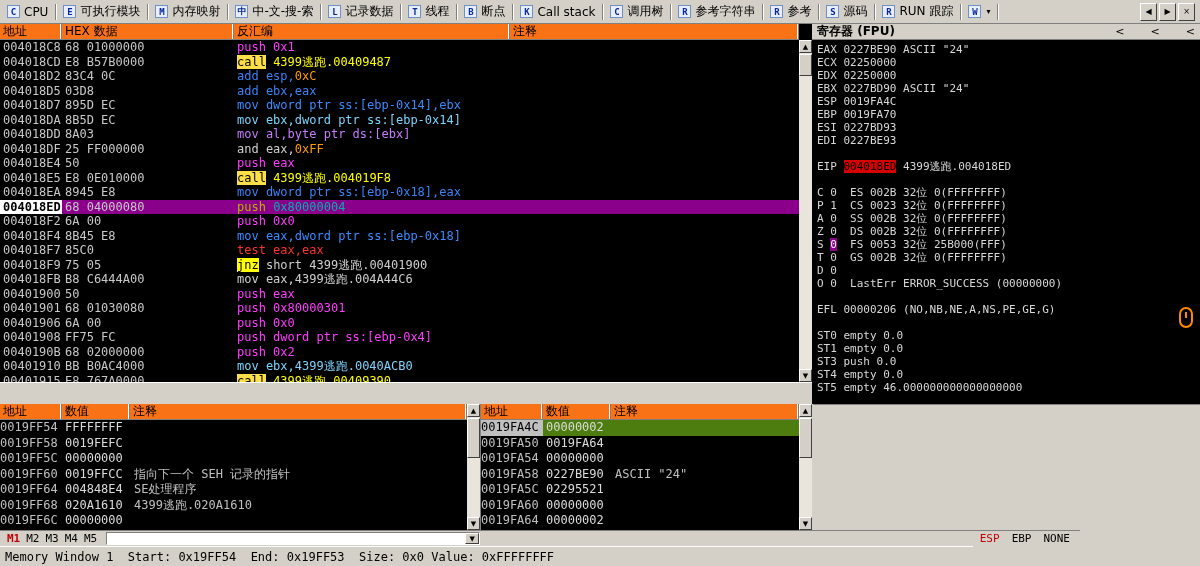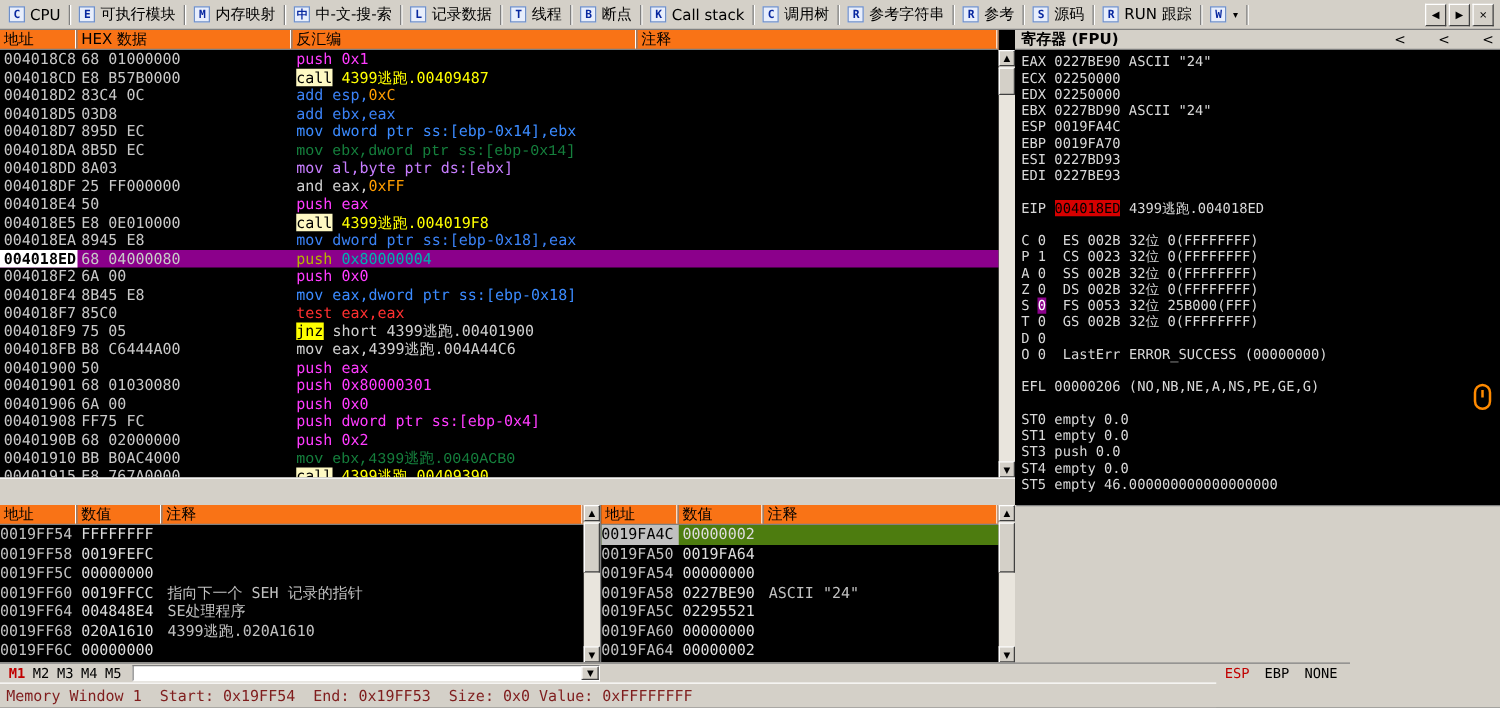--- a/index.html
+++ b/index.html
@@ -32,25 +32,25 @@
   .d-addr{width:62px;padding-left:3px;color:#c8c8c8;}
   .d-hex{width:172px;padding-left:3px;color:#c8c8c8;}
   .d-asm{width:276px;padding-left:3px;}
   .d-cmt{flex:1;}
   .drow.sel{background:#8b008b;}
   .drow.sel .d-addr{background:#ffffff;color:#000;font-weight:bold;}
   .disasm-vscroll{right:0;top:16px;height:342px;}
   .hstrip{position:absolute;left:0;top:358px;width:812px;height:22px;background:#d4d0c8;border-top:1px solid #fff;}
 
   
-  .c-mag{color:#ff3cff;} .c-grn{color:#3b82f6;} .c-cyn{color:#15803d;font-family:Liberation Mono, monospace;}
+  .c-mag{color:#ff3cff;} .c-grn{color:#3b82f6;} .c-cyn{color:#7dd3fc;}
   .c-blu{color:#3b8bff;} .c-wht{color:#cfcfcf;} .c-yel{color:#ffff00;}
   .c-org{color:#ff9d00;} .c-red{color:#ff3030;} .c-vio{color:#c77dff;}
   .c-oliv{color:#b5b500;} .c-teal{color:#00b0b0;}
-  .c-callbg{background:#fef9c3;color:#000;}
+  .c-callbg{background:#fde047;color:#000;}
   .c-jnzbg{background:#ffff00;color:#000;}
 
   
   .reg-panel{position:absolute;left:812px;top:24px;width:388px;height:380px;background:#000;}
   .reg-hdr{height:16px;background:#d4d0c8;border-bottom:1px solid #808080;display:flex;align-items:center;padding:0 5px;font-size:12px;font-weight:bold;color:#000;}
   .reg-arrows{margin-left:auto;display:flex;font-weight:normal;}
   .reg-arrow{margin-left:26px;font-size:11px;}
   .reg-body{position:absolute;left:0;top:16px;right:0;bottom:0;padding:3px 0 0 5px;overflow:hidden;}
   .rline{height:13px;line-height:13px;font-size:11px;color:#d8d8d8;font-family:"DejaVu Sans Mono",monospace;white-space:pre;}
   .eipv{background:#d60000;color:#000;}
@@ -77,21 +77,21 @@
   .m-tabs{display:flex;padding:0 4px;font-family:"DejaVu Sans Mono",monospace;}
   .m-tab{padding:0 3px;color:#000;}
   .m-tab.m-active{color:#c00000;font-weight:bold;}
   .mcombo{position:relative;width:374px;height:13px;background:#fff;border:1px solid;border-color:#808080 #fff #fff #808080;margin-left:2px;}
   .mcombo-btn{position:absolute;right:0;top:0;width:14px;height:11px;background:#d4d0c8;border:1px solid;border-color:#fff #404040 #404040 #fff;font-size:7px;display:flex;align-items:center;justify-content:center;color:#000;}
   .m-inds{margin-left:auto;display:flex;gap:12px;padding-right:10px;font-family:"DejaVu Sans Mono",monospace;}
   .m-ind{color:#000;}
   .m-ind.m-active{color:#c00000;}
 
   
-  .statusbar{position:absolute;left:0;top:546px;width:973px;height:20px;background:#d4d0c8;border-top:1px solid #fff;display:flex;align-items:center;padding-left:5px;font-size:12px;color:#7f1d1d;}
+  .statusbar{position:absolute;left:0;top:546px;width:973px;height:20px;background:#d4d0c8;border-top:1px solid #fff;display:flex;align-items:center;padding-left:5px;font-size:12px;color:#000000;}
 
   
   .mouse-icon{position:absolute;left:1179px;top:307px;width:14px;height:21px;border:2px solid #ff8a00;border-radius:7px;background:transparent;}
   .mouse-icon:before{content:"";position:absolute;left:50%;top:3px;width:2px;height:6px;margin-left:-1px;background:#ff8a00;}
 </style>
 </head>
 <body>
 
 <div class="app">
 

